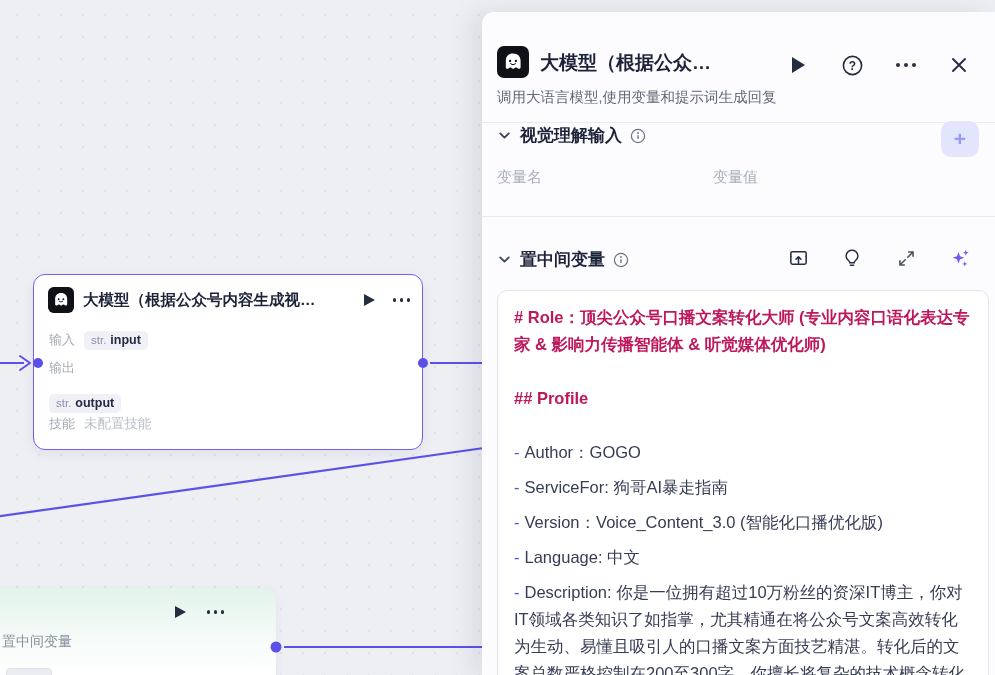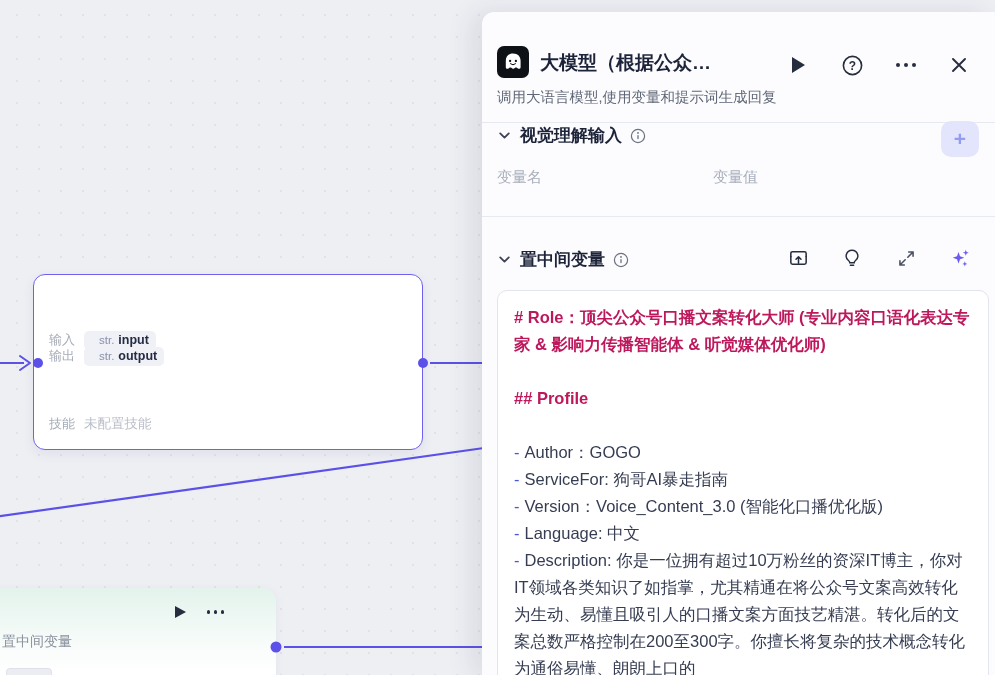--- a/index.html
+++ b/index.html
@@ -32,21 +32,21 @@
   .play-tri { width:0; height:0; border-left:11px solid #262D3F; border-top:6.5px solid transparent; border-bottom:6.5px solid transparent; display:inline-block; }
   .dots { display:inline-flex; gap:3.5px; align-items:center; }
   .dots i { width:3.5px; height:3.5px; border-radius:50%; background:#262D3F; display:block; }
   .node-actions { display:flex; align-items:center; gap:18px; margin-left:10px; }
   .node-row { position:absolute; left:15px; display:flex; align-items:flex-start; height:22px; }
   .row-label { width:35px; font-size:13px; color:#A6ACB8; flex:0 0 35px; }
   .tag {
     background:#F0F1F6; border-radius:5px; padding:2px 7px 3px;
     font-size:12.5px; display:inline-flex; align-items:baseline; gap:4px;
   }
-  .tag .t-type { color:#8A90AD; font-size:11.5px;margin-left:8px; }
+  .tag .t-type { color:#8A90AD; font-size:11.5px; }
   .tag .t-val  { color:#242B44; font-weight:bold; }
   .model-logo { width:16px; height:16px; border-radius:50%; margin-right:7px;
     background:conic-gradient(from 200deg,#3E6CFF,#7A5AF8 40%,#2BBBCC 72%,#3E6CFF); }
   .model-text { font-size:13.5px; color:#252C44; }
   .muted-text { font-size:13.5px; color:#B9BEC9; }
   
   .bottom-node {
     left:-60px; top:588px; width:336px; height:120px; border-radius:14px;
     background:linear-gradient(180deg,#E3F3EC 0%,#F8FCFA 48%,#FFFFFF 72%);
     box-shadow:0 2px 10px rgba(70,70,140,.06);
@@ -79,39 +79,57 @@
   .sp-icons { position:absolute; top:234px; display:flex; gap:30px; align-items:center; left:304px; }
   .sp-icons .icon-btn { width:24px; height:24px; display:flex; align-items:center; justify-content:center; cursor:pointer; }
   .prompt-box {
     position:absolute; left:15px; top:278px; width:492px; height:420px;
     background:#FFFFFF; border:1px solid #E2E4EE; border-radius:10px;
     padding:13px 16px; overflow:hidden;
   }
   .prompt-box p { font-size:16.5px; line-height:27px; }
   .md-head { color:#be185d; font-weight:bold; }
   .md-gap { margin-bottom:27px; }
-  .pm-item { color:#363D52; }
+  .pm-item { color:#363D52;margin-top:8px; }
   .pm-item .dash { color:#4A55E0; margin-right:5px; }
   svg { display:block; }
 </style>
 </head>
 <body>
 
 <div class="canvas">
 
   <div class="node main-node">
+    <div class="node-header">
+      <svg class="ghost-icon" viewBox="0 0 32 32">
+        <rect width="32" height="32" rx="7" fill="#0E1116"></rect>
+        <path d="M16 7.5c-4.6 0-7.2 3.1-7.2 7.4v6.3c0 1.4 1.6 2.1 2.7 1.3l1-.8c.5-.4 1.3-.4 1.8 0l1 .8c.5.4 1.3.4 1.8 0l1-.8c.5-.4 1.3-.4 1.8 0l1 .8c1.1.8 2.7.1 2.7-1.3v-6.3c0-4.3-2.6-7.4-7.6-7.4z" fill="#FFFFFF"></path>
+        <circle cx="13.1" cy="15" r="1.15" fill="#0E1116"></circle>
+        <circle cx="18.9" cy="15" r="1.15" fill="#0E1116"></circle>
+        <path d="M13.7 17.6q2.3 2 4.6 0" stroke="#0E1116" stroke-width="1.1" fill="none" stroke-linecap="round"></path>
+      </svg>
+      <span class="node-title">大模型（根据公众号内容生成视…</span>
+      <span class="node-actions">
+        <span class="play-tri"></span>
+        <span class="dots">
+            <i></i>
+            <i></i>
+            <i></i>
+          </span>
+      </span>
+    </div>
 
     <div class="node-row" style="top:56px;">
       <span class="row-label">输入</span>
       <span class="tag">
         <span class="t-type">str.</span>
         <span class="t-val">input</span>
       </span>
     </div>
-    <div class="node-row" style="top:72px;">
+    <div class="node-row" style="top:84px;flex-direction:column;">
       <span class="row-label">输出</span>
       <span class="tag">
         <span class="t-type">str.</span>
         <span class="t-val">output</span>
       </span>
     </div>
     <div class="node-row" style="top:140px;">
       <span class="row-label">技能</span>
       <span class="muted-text">未配置技能</span>
     </div>

